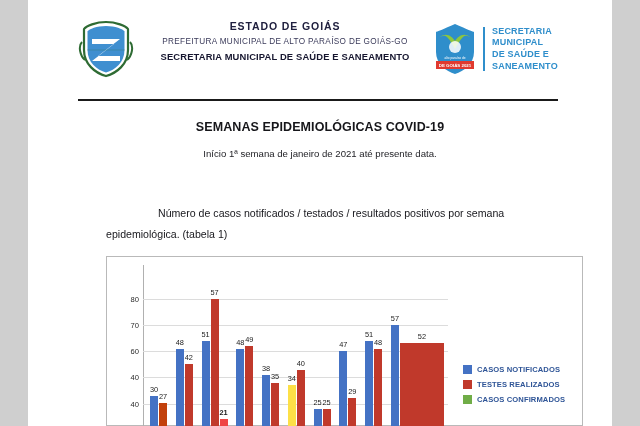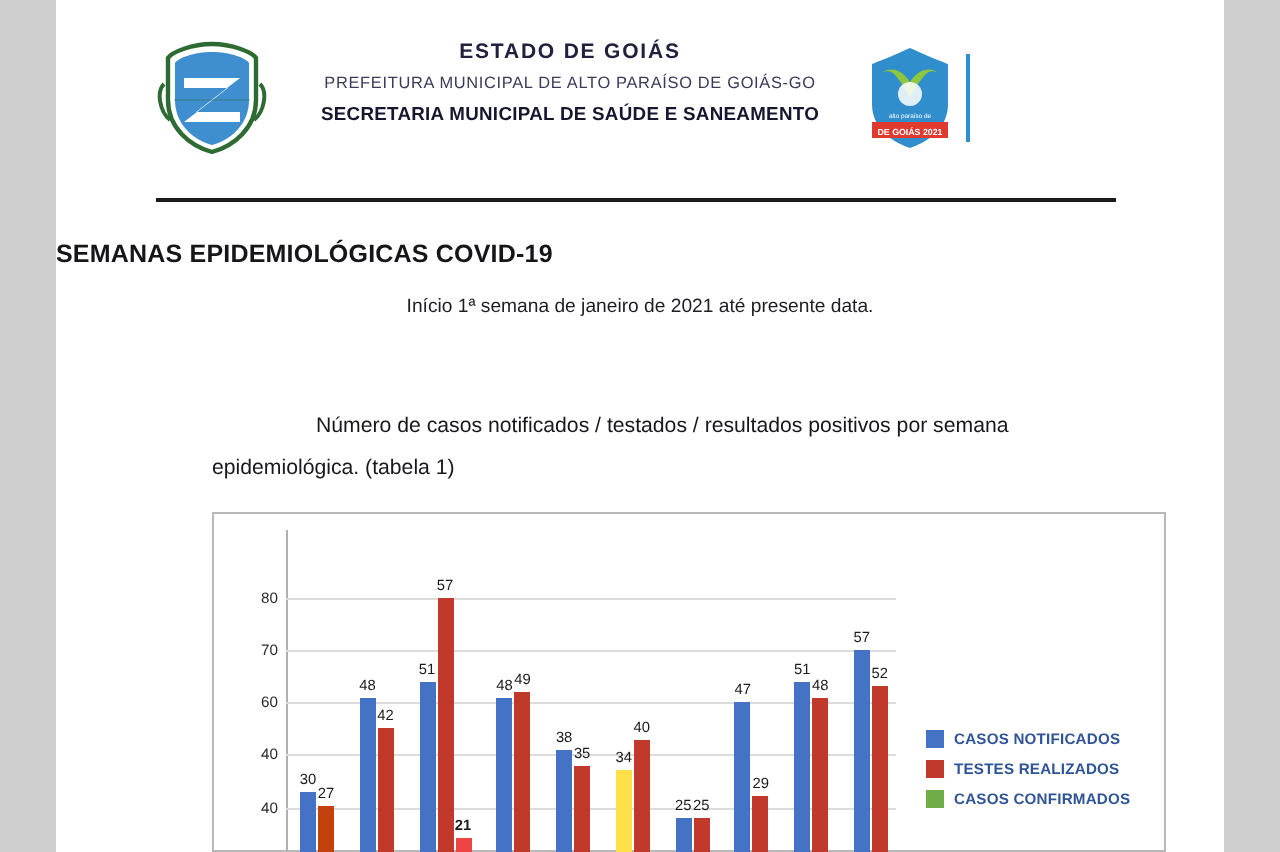--- a/index.html
+++ b/index.html
@@ -110,21 +110,21 @@
     top: 99px;
     width: 480px;
     height: 2px;
     background: #1a1a1a;
   }
   
   .doc-title {
     position: absolute;
     left: 0; top: 120px;
     width: 584px;
-    text-align: left;
+    text-align: center;
     font-size: 12.5px;
     font-weight: bold;
     color: #16161a;
     letter-spacing: 0.1px;
   }
   .doc-sub {
     position: absolute;
     left: 0; top: 148px;
     width: 584px;
     text-align: center;
@@ -275,20 +275,25 @@
         <svg viewBox="0 0 46 52" width="46" height="52">
           <path d="M23 1 C12 6 4 9 4 9 L4 29 C4 41 14 48 23 51 C32 48 42 41 42 29 L42 9 C42 9 34 6 23 1 Z" fill="#2f8ecb"></path>
           <path d="M8 14 C14 9 20 13 23 18 C26 13 32 9 38 14 C38 14 34 11 31 14 C28 17 25 22 23 26 C21 22 18 17 15 14 C12 11 8 14 8 14 Z" fill="#8dc63f"></path>
           <circle cx="23" cy="24" r="6" fill="#ffffff" opacity="0.85"></circle>
           <rect x="4" y="38" width="38" height="8" fill="#e03a2f"></rect>
           <text x="23" y="44.4" font-size="4.4" font-family="Liberation Sans, sans-serif" font-weight="bold" fill="#ffffff" text-anchor="middle">DE GOIÁS 2021</text>
           <text x="23" y="36" font-size="3.2" font-family="Liberation Sans, sans-serif" fill="#ffffff" text-anchor="middle">alto paraíso de</text>
         </svg>
       </div>
       <div class="logo-bar"></div>
+      <div class="logo-text">
+        <div>SECRETARIA MUNICIPAL</div>
+        <div>DE SAÚDE E</div>
+        <div>SANEAMENTO</div>
+      </div>
     </div>
   </div>
 
   <div class="rule"></div>
 
   <div class="doc-title">SEMANAS EPIDEMIOLÓGICAS COVID-19</div>
   <div class="doc-sub">Início 1ª semana de janeiro de 2021 até presente data.</div>
 
   <div class="para">
     <span class="indent"></span><span>Número de casos notificados / testados / resultados positivos por semana</span><br>
@@ -391,21 +396,21 @@
               <span class="vlab">51</span>
             </div>
             <div class="bar b2" style="height: 78.3871px; background: rgb(192, 57, 43);">
               <span class="vlab">48</span>
             </div>
           </div>
           <div class="group">
             <div class="bar b1" style="height: 101.903px; background: rgb(68, 114, 196);">
               <span class="vlab">57</span>
             </div>
-            <div class="bar b2" style="height: 84px; background: rgb(192, 57, 43);">
+            <div class="bar b2" style="height: 84px; background: rgb(192, 57, 43); padding-left: 36px;">
               <span class="vlab">52</span>
             </div>
           </div>
         </div>
     </div>
     <div class="legend" id="legend">
         <div class="legend-item">
           <span class="swatch" style="background: rgb(68, 114, 196);"></span>
           <span class="legend-label">CASOS NOTIFICADOS</span>
         </div>

